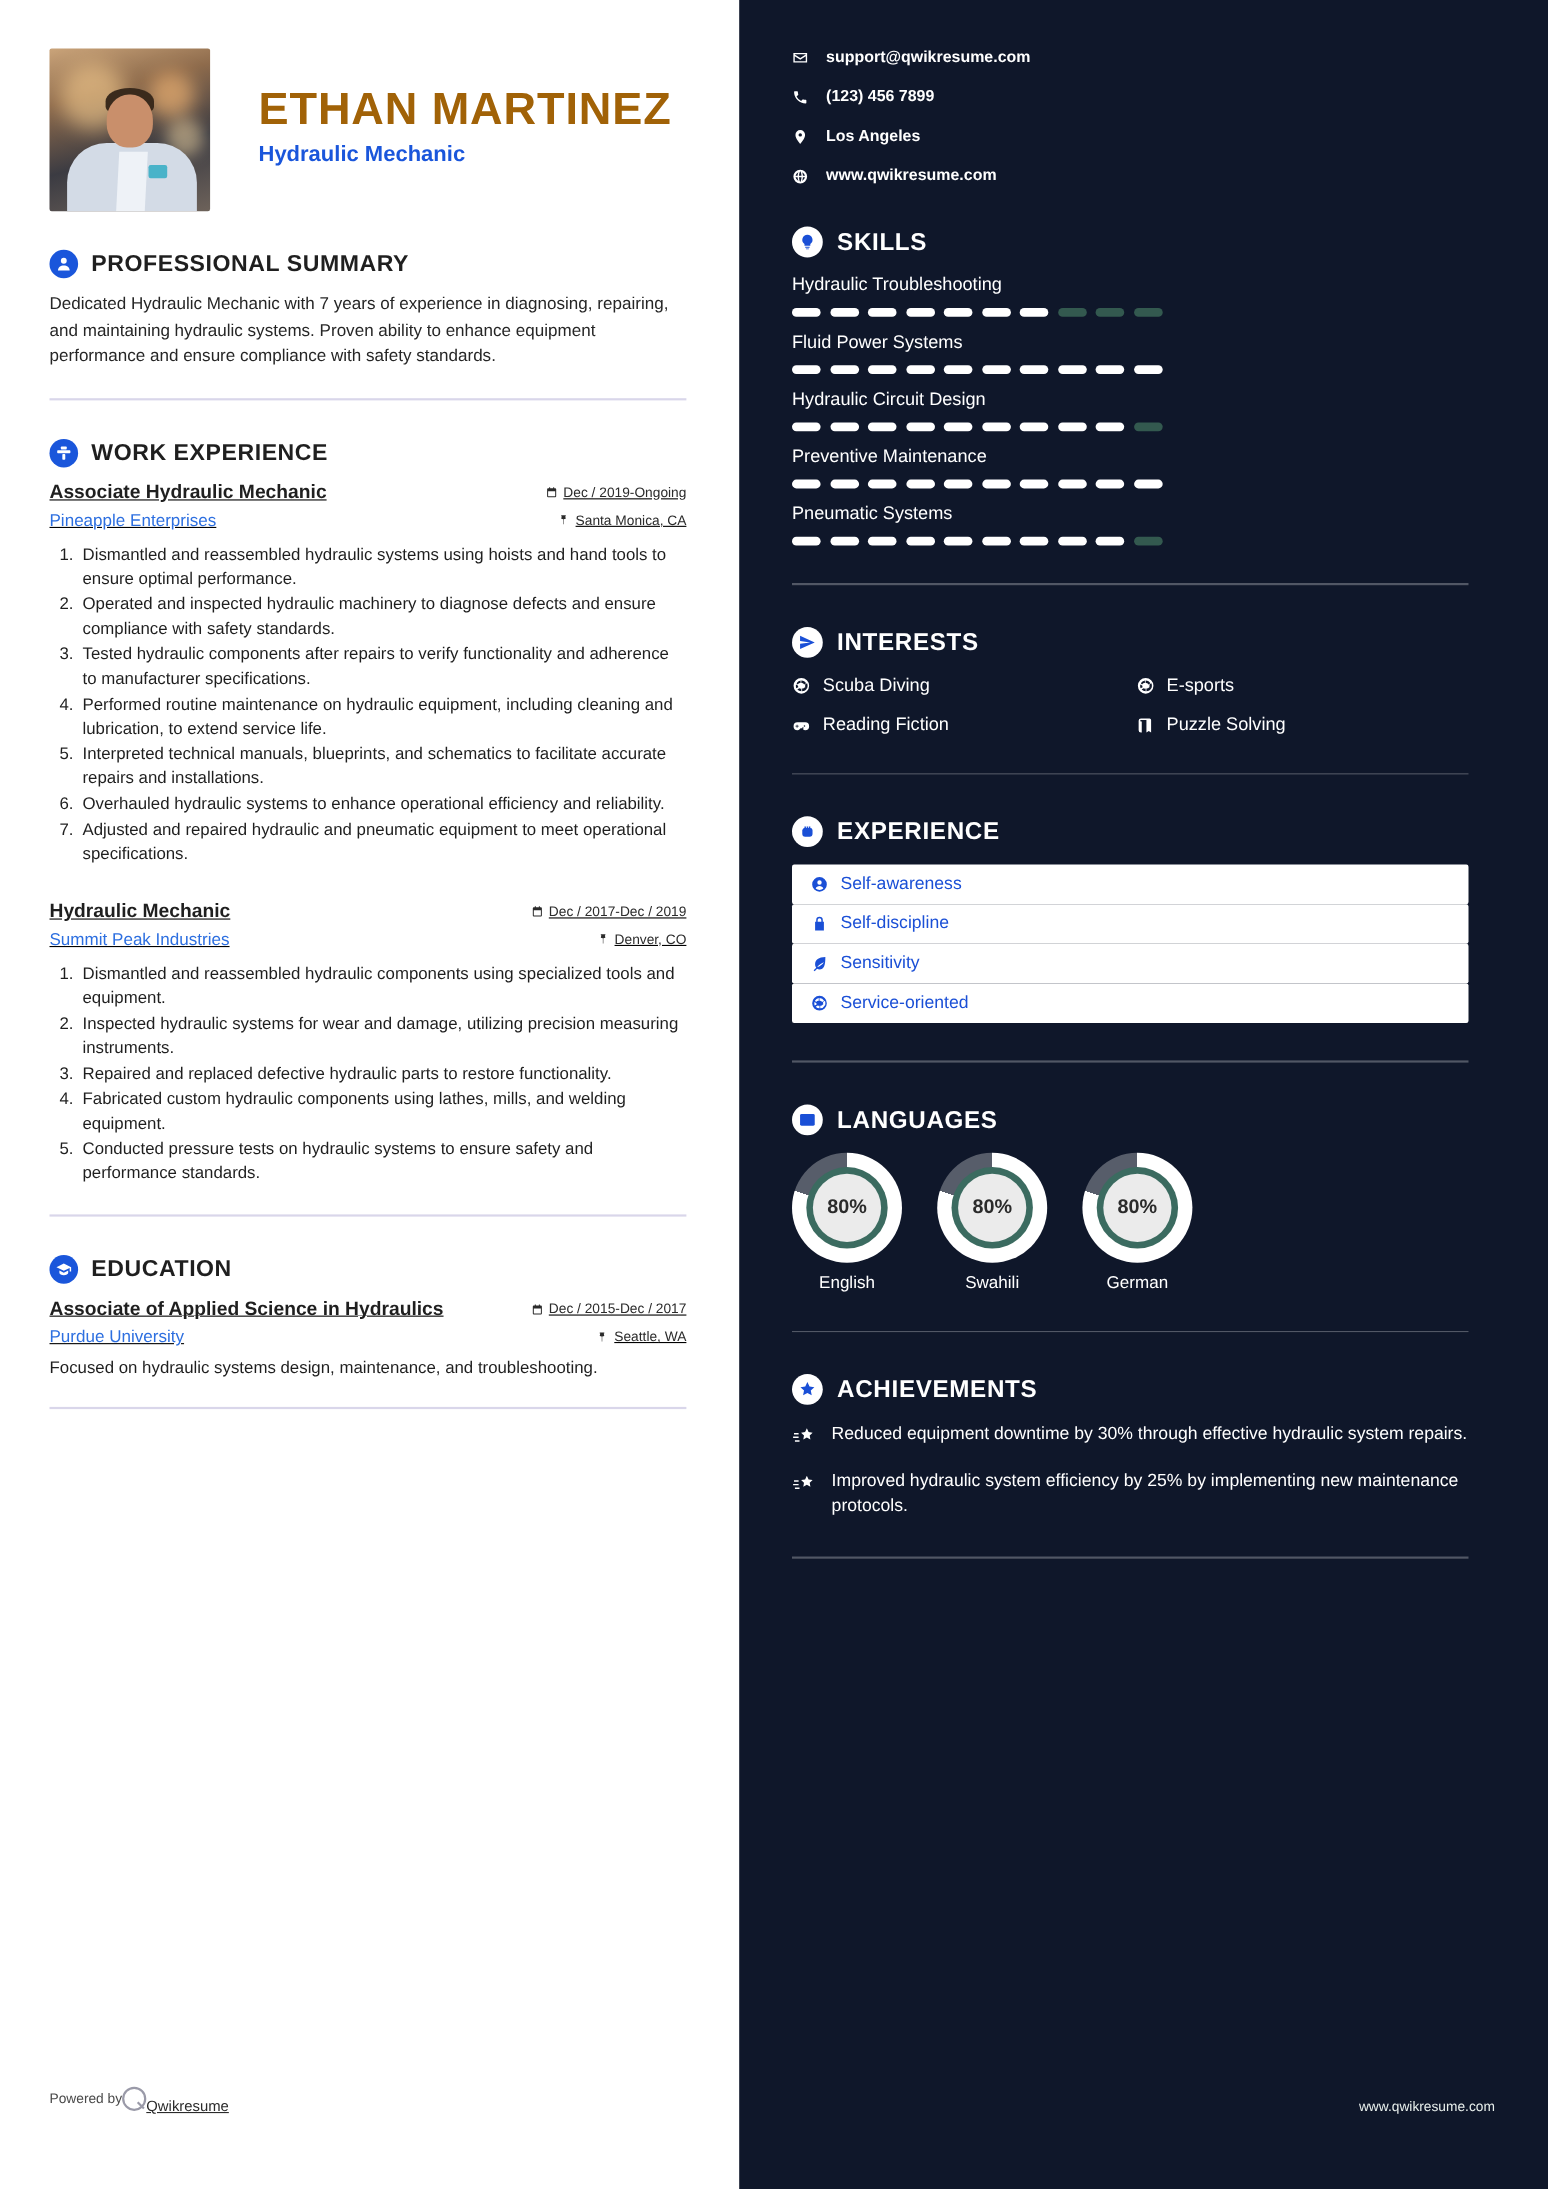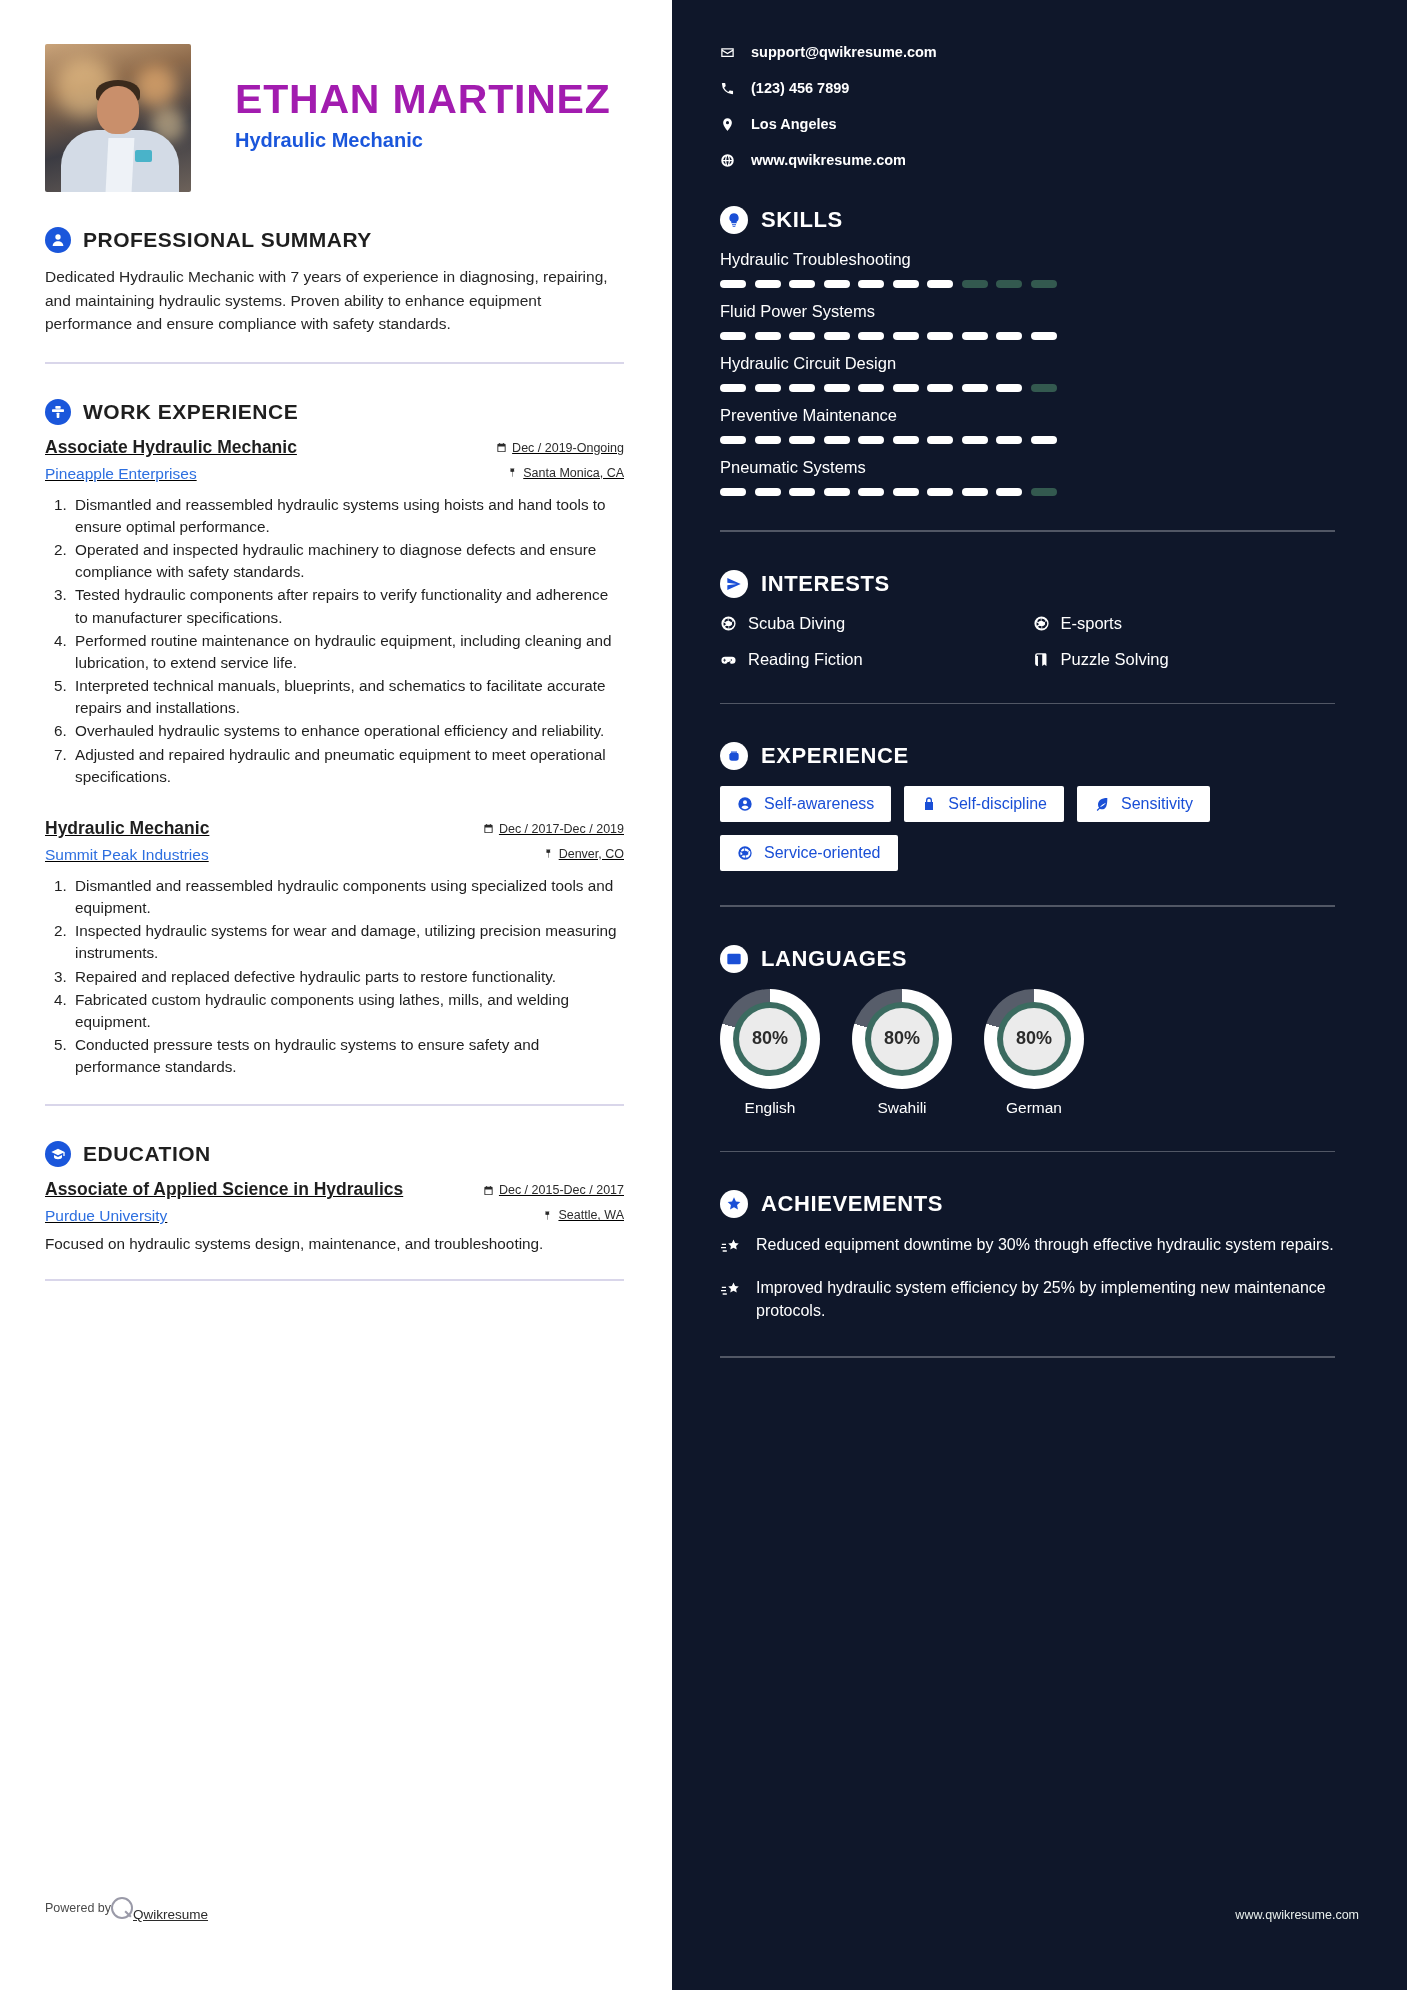--- a/index.html
+++ b/index.html
@@ -53,21 +53,21 @@
     position:absolute; width:26px; height:54px; background:#eef2f7;
     left:62px; bottom:0; transform: skewX(-3deg);
   }
   .photo .badge { position:absolute; width:17px; height:12px; background:#49b3c9; left:90px; bottom:30px; border-radius:2px;}
 
   .name-block { padding-bottom: 6px; }
   .name {
     font-size: 41px;
     font-weight: 700;
     letter-spacing: 0.8px;
-    color: #a21caf;
+    color: #a16207;
     line-height: 1.06;
   }
   .job-title {
     font-size: 20px;
     font-weight: 700;
     color: #1a56db;
     margin-top: 8px;
   }
 
   .section { margin-top: 35px; }
@@ -169,21 +169,21 @@
   .dash.off { background: #33594f; }
 
   .interests-grid {
     display: grid; grid-template-columns: 1fr 1fr; row-gap: 17px; column-gap: 10px;
   }
   .interest { display: flex; align-items: center; gap: 11px; }
   .interest svg { width: 17px; height: 17px; fill: #ffffff; flex: 0 0 17px; }
   .interest span { font-size: 16.5px; color: #ffffff; }
 
   .strength-grid {
-    display: flex; flex-wrap: wrap; gap: 13px;
+    display: flex; flex-wrap: wrap;  flex-direction: column;
   }
   .strength {
     background: #ffffff; border-radius: 2px;
     padding: 9px 17px;
     display: flex; align-items: center; gap: 11px;
   }
   .strength svg { width: 16px; height: 16px; fill: #1a4fd6; flex: 0 0 16px; }
   .strength span { font-size: 16px; color: #1a4fd6; white-space: nowrap; }
 
   .lang-row { display: flex; gap: 32px; margin-top: 6px; }

